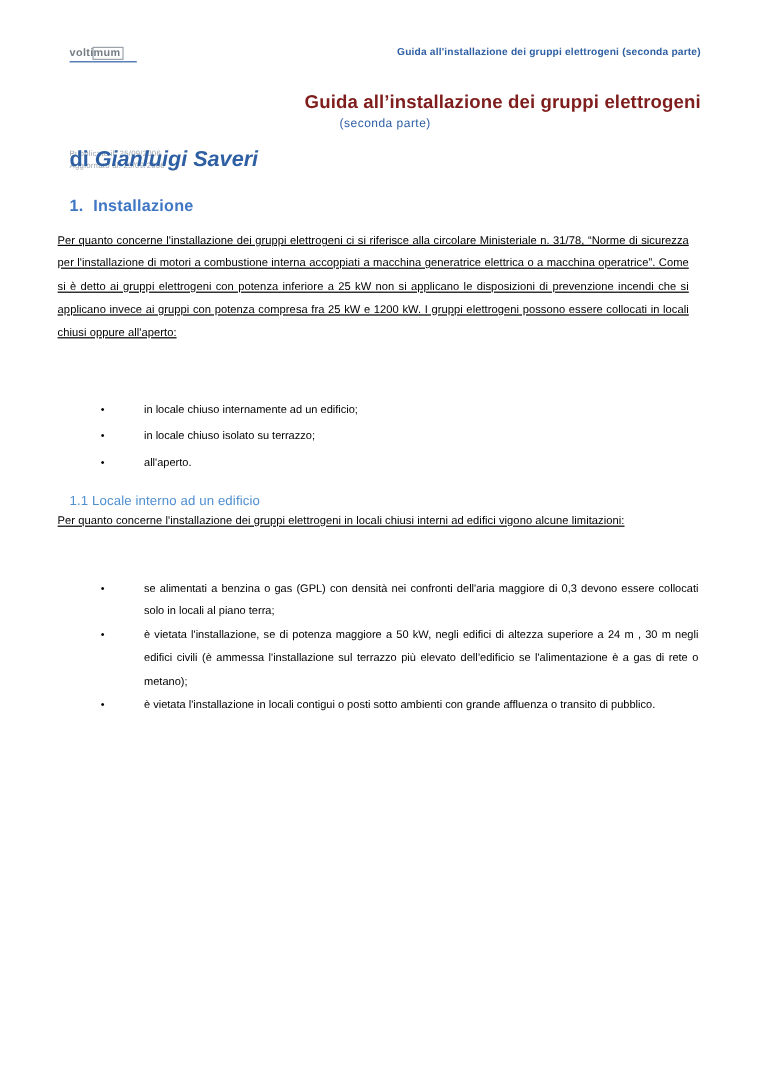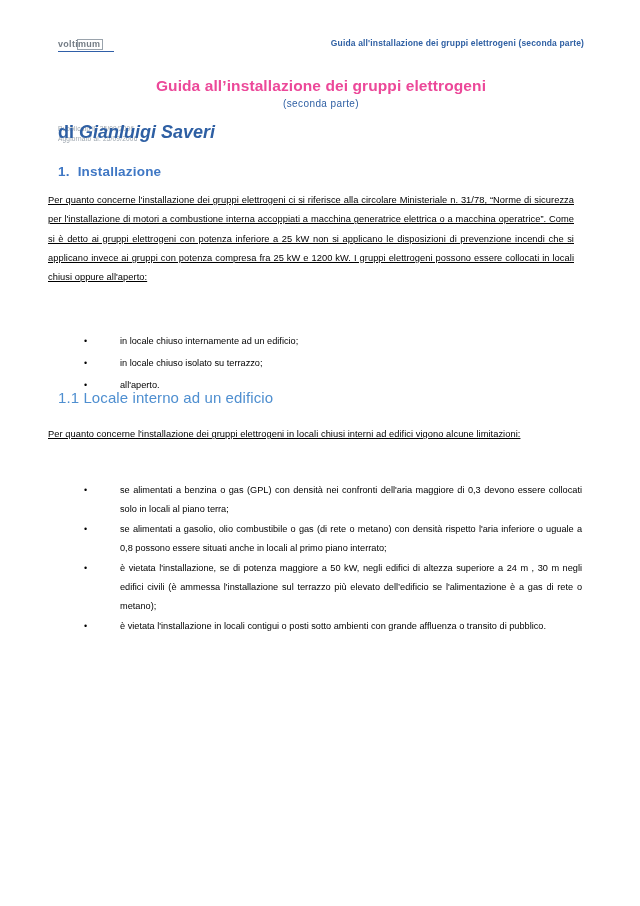--- a/index.html
+++ b/index.html
@@ -85,23 +85,24 @@
   .title-block {
     position: absolute;
     left: 58px;
     top: 76px;
     width: 526px;
     text-align: center;
   }
   .main-title {
     font-size: 15.5px;
     font-weight: bold;
-    color: #ec4899;
+    color: #7f1d1d;
     letter-spacing: 0.1px;
     line-height: 20px;
+    text-align: right;
   }
   .sub-title {
     font-size: 10px;
     color: #2e5fa3;
     line-height: 14px;
     letter-spacing: 0.4px;
     margin-top: 1px;
   }
 
   
@@ -181,22 +182,22 @@
     color: #000;
   }
   #bullets-1 { top: 330px; }
   #bullets-1 .bullet-row { line-height: 22px; text-align: left; }
   #bullets-1 .bullet-row::before { line-height: 22px; }
 
   
   .h2 {
     position: absolute;
     left: 58px;
-    top: 389px;
-    font-size: 15px;
+    top: 412px;
+    font-size: 11px;
     color: #4f8fd0;
     letter-spacing: 0.1px;
   }
   #para-2 { top: 425px; }
 
   #bullets-2 { top: 481px; }
   #bullets-2 .bullet-row { margin-bottom: 0px; }
 
   
   .page-number {
@@ -268,21 +269,20 @@
     <div class="bullet-row">in locale chiuso internamente ad un edificio;</div>
     <div class="bullet-row">in locale chiuso isolato su terrazzo;</div>
     <div class="bullet-row">all'aperto.</div>
   </div>
 
   <div class="h2">1.1 Locale interno ad un edificio</div>
   <div class="para" id="para-2">Per quanto concerne l'installazione dei gruppi elettrogeni in locali chiusi interni ad edifici vigono alcune limitazioni:</div>
 
   <div class="bullets" id="bullets-2">
     <div class="bullet-row">se alimentati a benzina o gas (GPL) con densità nei confronti dell'aria maggiore di 0,3  devono essere collocati solo in locali al piano terra;</div>
-    <div class="bullet-row"> se alimentati a gasolio, olio combustibile o gas (di rete o metano) con densità rispetto l'aria inferiore o uguale a 0,8 possono essere situati anche in locali al primo piano interrato;</div>
     <div class="bullet-row">è vietata l'installazione, se di potenza maggiore a 50 kW, negli edifici di altezza superiore a 24 m , 30 m negli edifici civili (è ammessa l'installazione sul terrazzo più elevato dell’edificio se l'alimentazione è a gas di rete o metano);</div>
     <div class="bullet-row">è vietata l'installazione in locali contigui o posti sotto ambienti con grande affluenza o  transito di pubblico.</div>
   </div>
 
   <div class="page-number">1</div>
   <div class="footer-rule"></div>
   <div class="footer">
     <p><span>Le informazioni contenute nel presente documento </span><b>sono tutelate dal diritto</b><span> d'autore e possono essere usate solo in conformità alle norme vigenti. In particolare Voltimum Italia s.r.l. a socio Unico si riserva tutti i diritti sulla scheda e su tutti i relativi contenuti.</span></p>
     <p>Il materiale e i contenuti presentati nel documento sono stati attentamente vagliati e analizzati, e sono stati elaborati con la massima cura. In ogni caso errori, inesattezze e omissioni sono possibili. Voltimum Italia s.r.l. a socio Unico declina qualsiasi responsabilità per errori ed omissioni eventualmente presenti nel sito.</p>
   </div>

